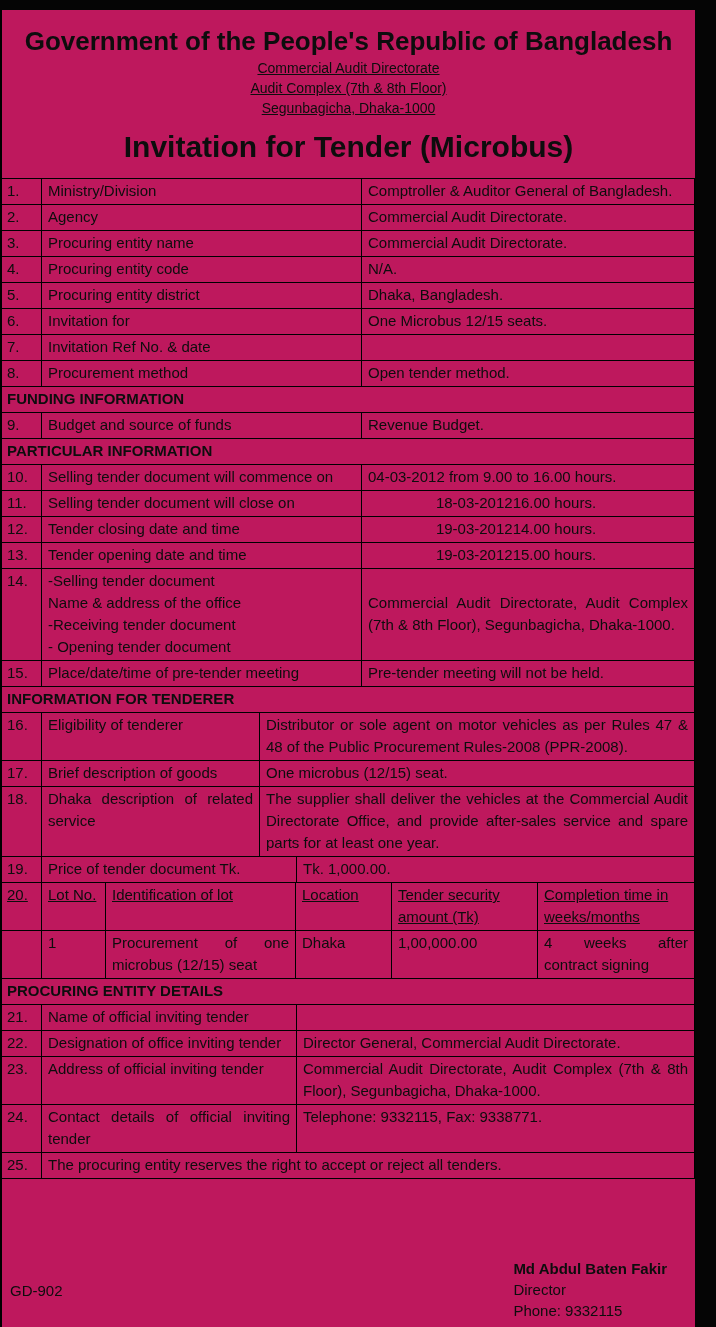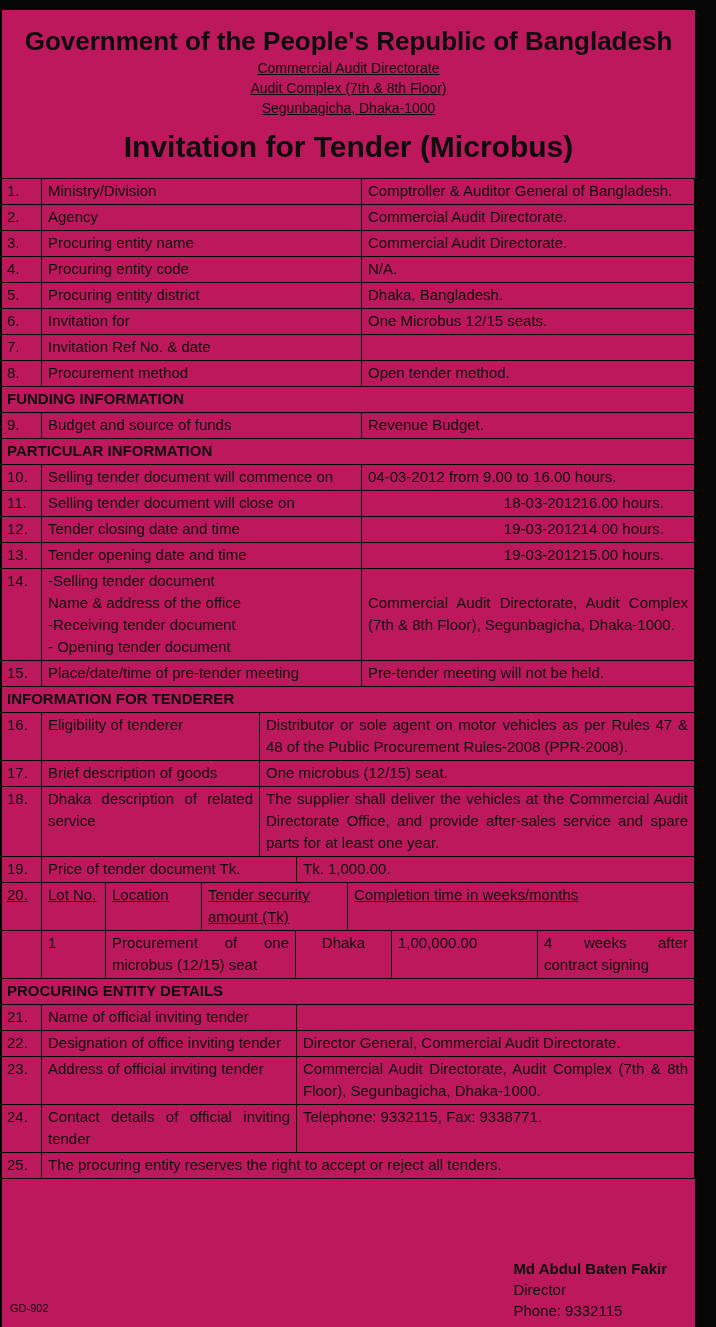--- a/index.html
+++ b/index.html
@@ -22,36 +22,36 @@
   .tbl { width:693px; border-top:1px solid #000; }
   .row { display:flex; align-items:stretch; border-bottom:1px solid #000; }
   .c { border-right:1px solid #000; padding:1px 6px 2px; font-size:15px; line-height:22px; min-width:0; }
   .c-no { flex:0 0 40px; padding-left:5px; }
   .c-label { flex:0 0 auto; text-align:justify; }
   .layA .c-label { width:320px; }
   .layB .c-label { width:218px; }
   .layC .c-label { width:255px; }
   .c-value { flex:1 1 auto; text-align:justify; }
   .row-section { font-weight:700; font-size:15px; line-height:22px; padding:1px 5px 2px; border-right:1px solid #000; }
-  .c-dt { display:flex; justify-content:flex-end; padding-right:30px; }
+  .c-dt { display:flex; justify-content:center; padding-right:30px; }
   .v-center { display:flex; flex-direction:column; justify-content:center; }
   .lot-h .c { text-align:left;text-decoration:underline; }
   .c-l0 { flex:0 0 64px; }
   .c-l1 { flex:0 0 190px; }
-  .c-l2 { flex:0 0 96px;text-align:center; }
+  .c-l2 { flex:0 0 96px; }
   .c-l3 { flex:0 0 146px; }
   .c-l4 { flex:1 1 auto; }
   .jt { text-align:justify; }
 
   .footer {
     position:absolute; left:0; bottom:6px; width:693px;
     display:flex; justify-content:space-between; align-items:flex-end;
     padding:0 28px 0 8px;
   }
-  .gd { font-size:11px; line-height:20px; margin-bottom:3px; }
+  .gd { font-size:15px; line-height:20px; margin-bottom:20px; }
   .sig { font-size:15px; line-height:21px; }
   .sig-name { font-weight:700; }
 </style>
 </head>
 <body>
 
 <div class="scan-top"></div>
 <div class="scan-right"></div>
 
 <div class="doc">
@@ -174,20 +174,21 @@
         <div class="c c-value">The supplier shall deliver the vehicles at the Commercial Audit Directorate Office, and provide after-sales service and spare parts for at least one year.</div>
       </div>
       <div class="row layC">
         <div class="c c-no">19.</div>
         <div class="c c-label">Price of tender document Tk.</div>
         <div class="c c-value">Tk. 1,000.00.</div>
       </div>
       <div class="row lot-h">
         <div class="c c-no">20.</div>
         <div class="c c-l0">Lot No.</div>
+        <div class="c c-l1">Identification of lot</div>
         <div class="c c-l2">Location</div>
         <div class="c c-l3">Tender security amount (Tk)</div>
         <div class="c c-l4">Completion time in weeks/months</div>
       </div>
       <div class="row">
         <div class="c c-no"></div>
         <div class="c c-l0">1</div>
         <div class="c c-l1 jt">Procurement of one microbus (12/15) seat</div>
         <div class="c c-l2">Dhaka</div>
         <div class="c c-l3">1,00,000.00</div>

